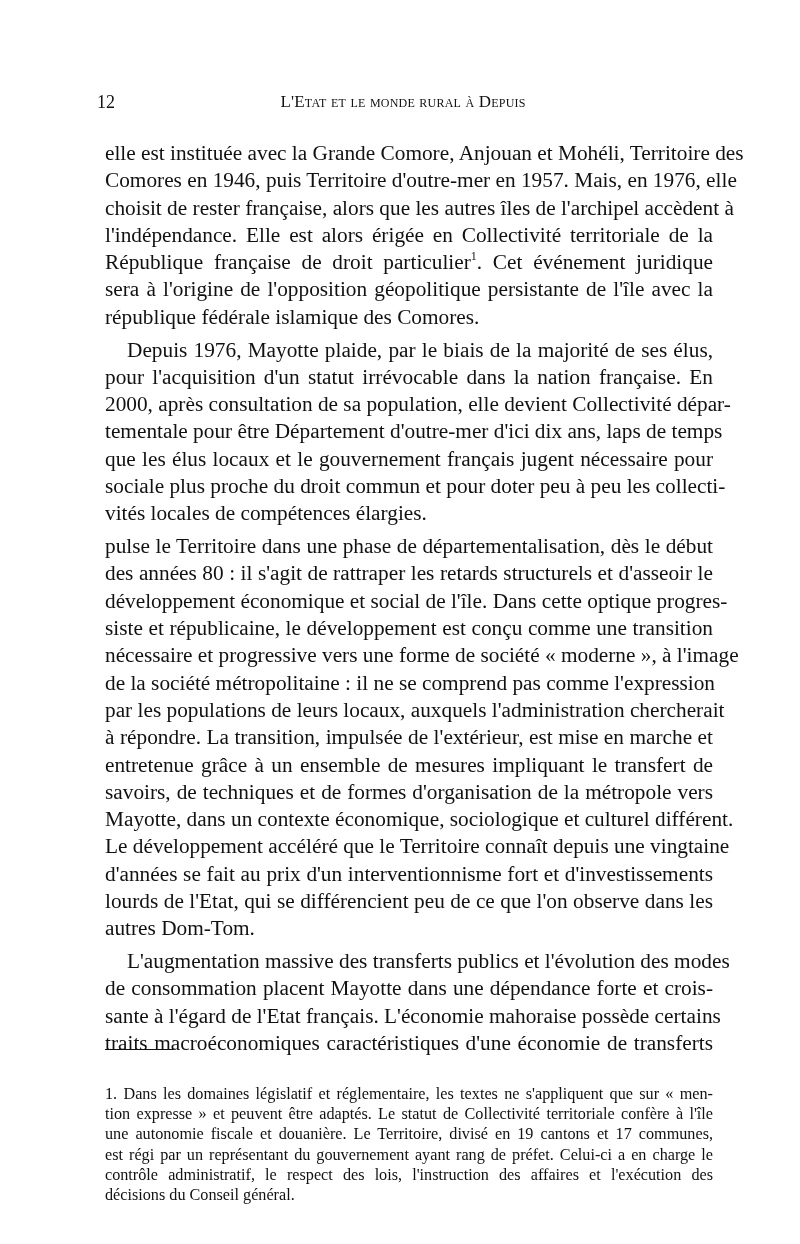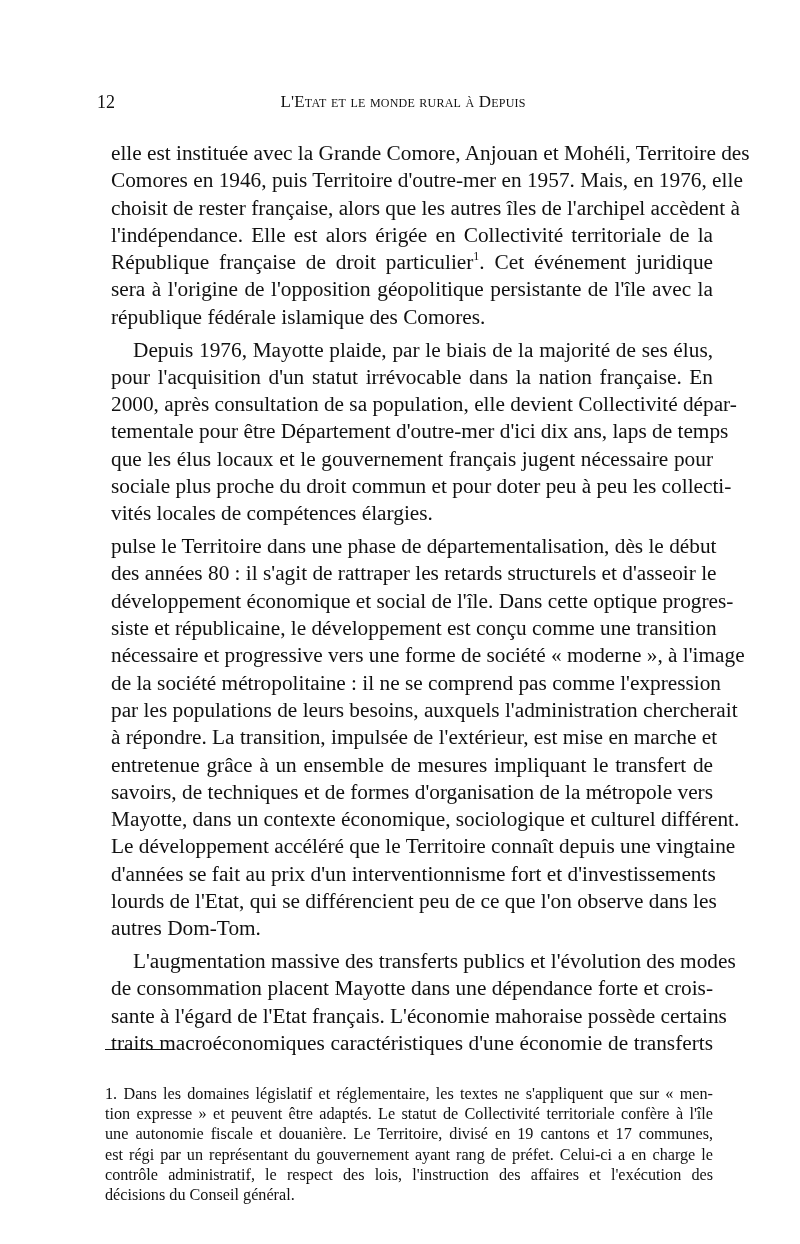--- a/index.html
+++ b/index.html
@@ -5,21 +5,21 @@
   html, body { margin: 0; padding: 0; background: #ffffff; }
   body { width: 800px; height: 1244px; position: relative; overflow: hidden;
          font-family: "Liberation Serif", "DejaVu Serif", serif; color: #111; }
   .header { position: absolute; top: 92px; left: 97px; width: 612px; height: 24px; }
   .page-number { position: absolute; left: 0; top: 0; font-size: 18px; }
   .running-title { position: absolute; left: 0; right: 0; top: 0; text-align: center; font-size: 17px; font-variant: small-caps; letter-spacing: 0.2px; }
   .body-text { position: absolute; top: 140px; left: 105px; width: 608px; }
   .line { display: block; font-size: 21.3px; line-height: 27.3px; height: 27.3px; text-align: justify; text-align-last: justify; white-space: nowrap; overflow: visible; }
   .line.last { text-align-last: left; }
   .line.indent { text-indent: 22px; }
-  .para { margin-bottom: 5.5px; margin-left: 6px; }
+  .para { margin-bottom: 5.5px; }
   sup { font-size: 12px; vertical-align: 0; position: relative; top: -9px; }
   .footnote-rule { position: absolute; top: 1049px; left: 105px; width: 68px; height: 0; border-top: 1px solid #111; }
   .footnotes { position: absolute; top: 1084px; left: 105px; width: 608px; }
   .fn-line { display: block; font-size: 16.2px; line-height: 20.2px; height: 20.2px; text-align: justify; text-align-last: justify; white-space: nowrap; }
   .fn-line.last { text-align-last: left; }
 </style>
 </head>
 <body>
 
 <div class="header">
@@ -48,21 +48,21 @@
     <span class="line last">vités locales de compétences élargies.</span>
   </div>
 
   <div class="para">
     <span class="line">pulse le Territoire dans une phase de départementalisation, dès le début</span>
     <span class="line">des années 80 : il s'agit de rattraper les retards structurels et d'asseoir le</span>
     <span class="line">développement économique et social de l'île. Dans cette optique progres-</span>
     <span class="line">siste et républicaine, le développement est conçu comme une transition</span>
     <span class="line">nécessaire et progressive vers une forme de société « moderne », à l'image</span>
     <span class="line">de la société métropolitaine : il ne se comprend pas comme l'expression</span>
-    <span class="line">par les populations de leurs besoins, auxquels l'administration chercherait</span>
+    <span class="line">par les populations de leurs locaux, auxquels l'administration chercherait</span>
     <span class="line">à répondre. La transition, impulsée de l'extérieur, est mise en marche et</span>
     <span class="line">entretenue grâce à un ensemble de mesures impliquant le transfert de</span>
     <span class="line">savoirs, de techniques et de formes d'organisation de la métropole vers</span>
     <span class="line">Mayotte, dans un contexte économique, sociologique et culturel différent.</span>
     <span class="line">Le développement accéléré que le Territoire connaît depuis une vingtaine</span>
     <span class="line">d'années se fait au prix d'un interventionnisme fort et d'investissements</span>
     <span class="line">lourds de l'Etat, qui se différencient peu de ce que l'on observe dans les</span>
     <span class="line last">autres Dom-Tom.</span>
   </div>
 

